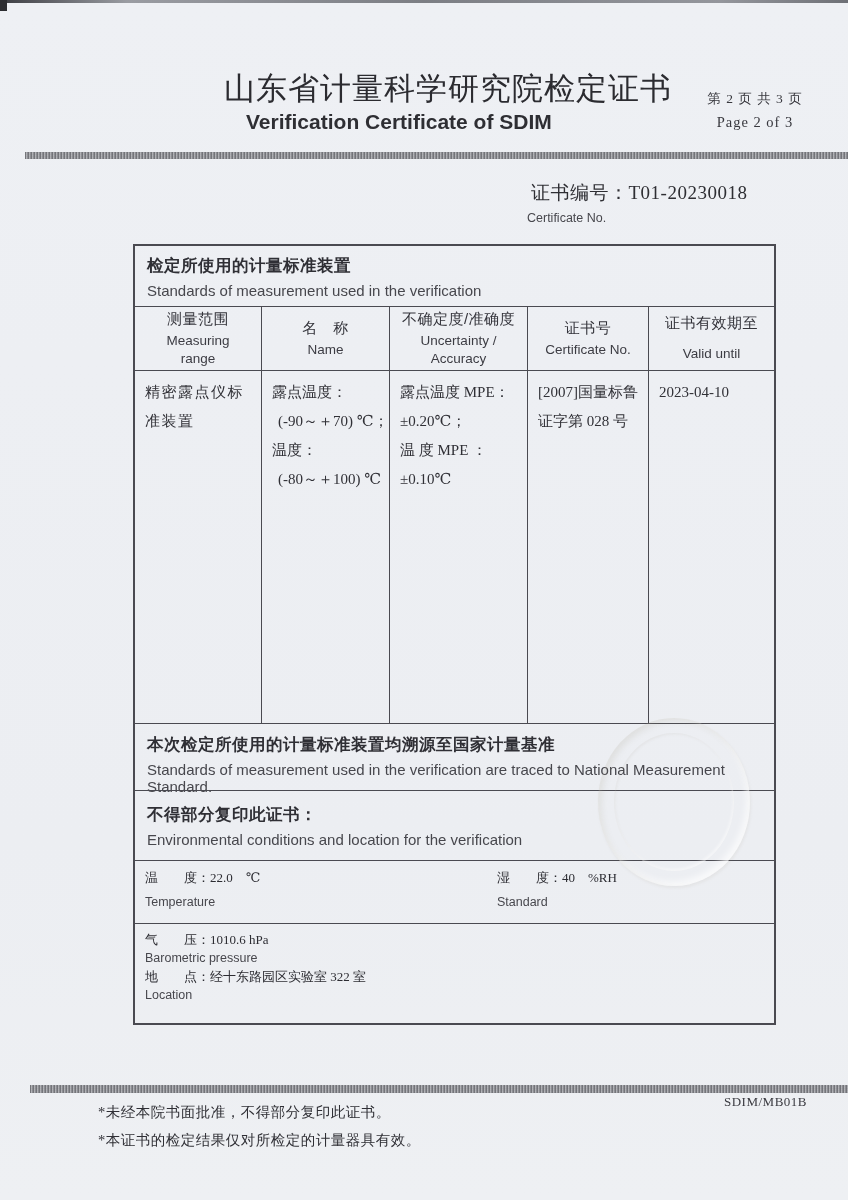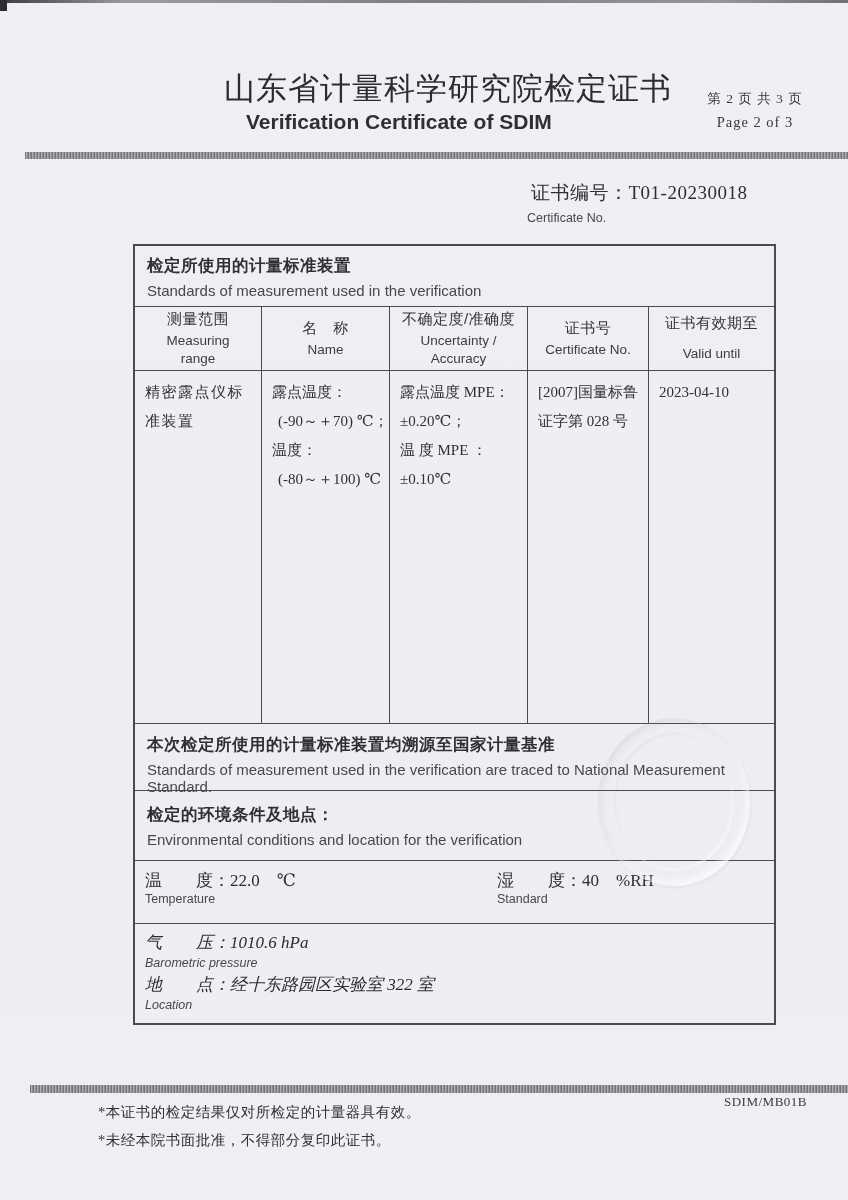--- a/index.html
+++ b/index.html
@@ -71,23 +71,23 @@
   .th.col3 .en{max-width:98px;}
   .td{padding:7px 6px 0 10px;font-family:var(--serif);font-size:15px;color:#303036;line-height:29px;}
   .td .ln{white-space:pre;}
   .td .ln.indent{padding-left:6px;}
   .td-name{letter-spacing:1.5px;}
 
   
   .env-row{height:63px;border-top:1.5px solid var(--line);display:flex;}
   .env-item{padding:8px 0 0 10px;box-sizing:border-box;}
   .env-item.temp{width:352px;flex:none;}
-  .env-line{font-family:var(--serif);font-size:17px;color:#2c2c32;white-space:pre;}
-  .env-en{font-family:var(--sans);font-size:12.5px;color:var(--ink-soft);margin-top:0;}
-  .pressure-loc{flex:1;border-top:1.5px solid var(--line);padding:7px 4px 0 10px;font-style:italic;}
+  .env-line{font-family:var(--serif);font-size:13px;color:#2c2c32;white-space:pre;}
+  .env-en{font-family:var(--sans);font-size:12.5px;color:var(--ink-soft);margin-top:8px;}
+  .pressure-loc{flex:1;border-top:1.5px solid var(--line);padding:7px 4px 0 10px;}
   .pressure-loc .env-en{margin:2px 10px 3px 0;}
 
   
   .stamp{position:absolute;left:598px;top:718px;width:152px;height:168px;border-radius:50%;
     box-shadow:inset 3px 3px 6px rgba(150,140,118,.16), inset -3px -4px 7px rgba(255,255,255,.75), 1px 2px 3px rgba(160,150,130,.10);
     filter:blur(.6px);pointer-events:none;}
   .stamp::after{content:"";position:absolute;left:16px;top:15px;right:16px;bottom:15px;border-radius:50%;
     box-shadow:inset 1px 1px 3px rgba(150,140,118,.10), inset -1px -2px 3px rgba(255,255,255,.55);}
 
   
@@ -163,21 +163,21 @@
       <div class="td">[2007]国量标鲁证字第 028 号</div>
       <div class="td">2023-04-10</div>
     </div>
 
     <section class="sec traceability">
       <div class="zh-title">本次检定所使用的计量标准装置均溯源至国家计量基准</div>
       <div class="en-sub">Standards of measurement used in the verification are traced to National Measurement Standard.</div>
     </section>
 
     <section class="sec env-title">
-      <div class="zh-title">检定的环境条件及地点：</div>
+      <div class="zh-title">不得部分复印此证书：</div>
       <div class="en-sub">Environmental conditions and location for the verification</div>
     </section>
 
     <section class="sec env-row">
       <div class="env-item temp">
         <div class="env-line"><span>温　　度：</span><span>22.0　℃</span></div>
         <div class="env-en">Temperature</div>
       </div>
       <div class="env-item hum">
         <div class="env-line"><span>湿　　度：</span><span>40　%RH</span></div>
@@ -192,19 +192,19 @@
       <div class="env-en">Location</div>
     </section>
 
   </div>
 
   <div class="stamp"></div>
 
   <div class="bar bar-bottom"></div>
 
   <div class="footnotes">
+    <div>*未经本院书面批准，不得部分复印此证书。</div>
     <div>*本证书的检定结果仅对所检定的计量器具有效。</div>
-    <div>*未经本院书面批准，不得部分复印此证书。</div>
   </div>
 
   <div class="form-code">SDIM/MB01B</div>
 
 </div>
 
 </body></html>

